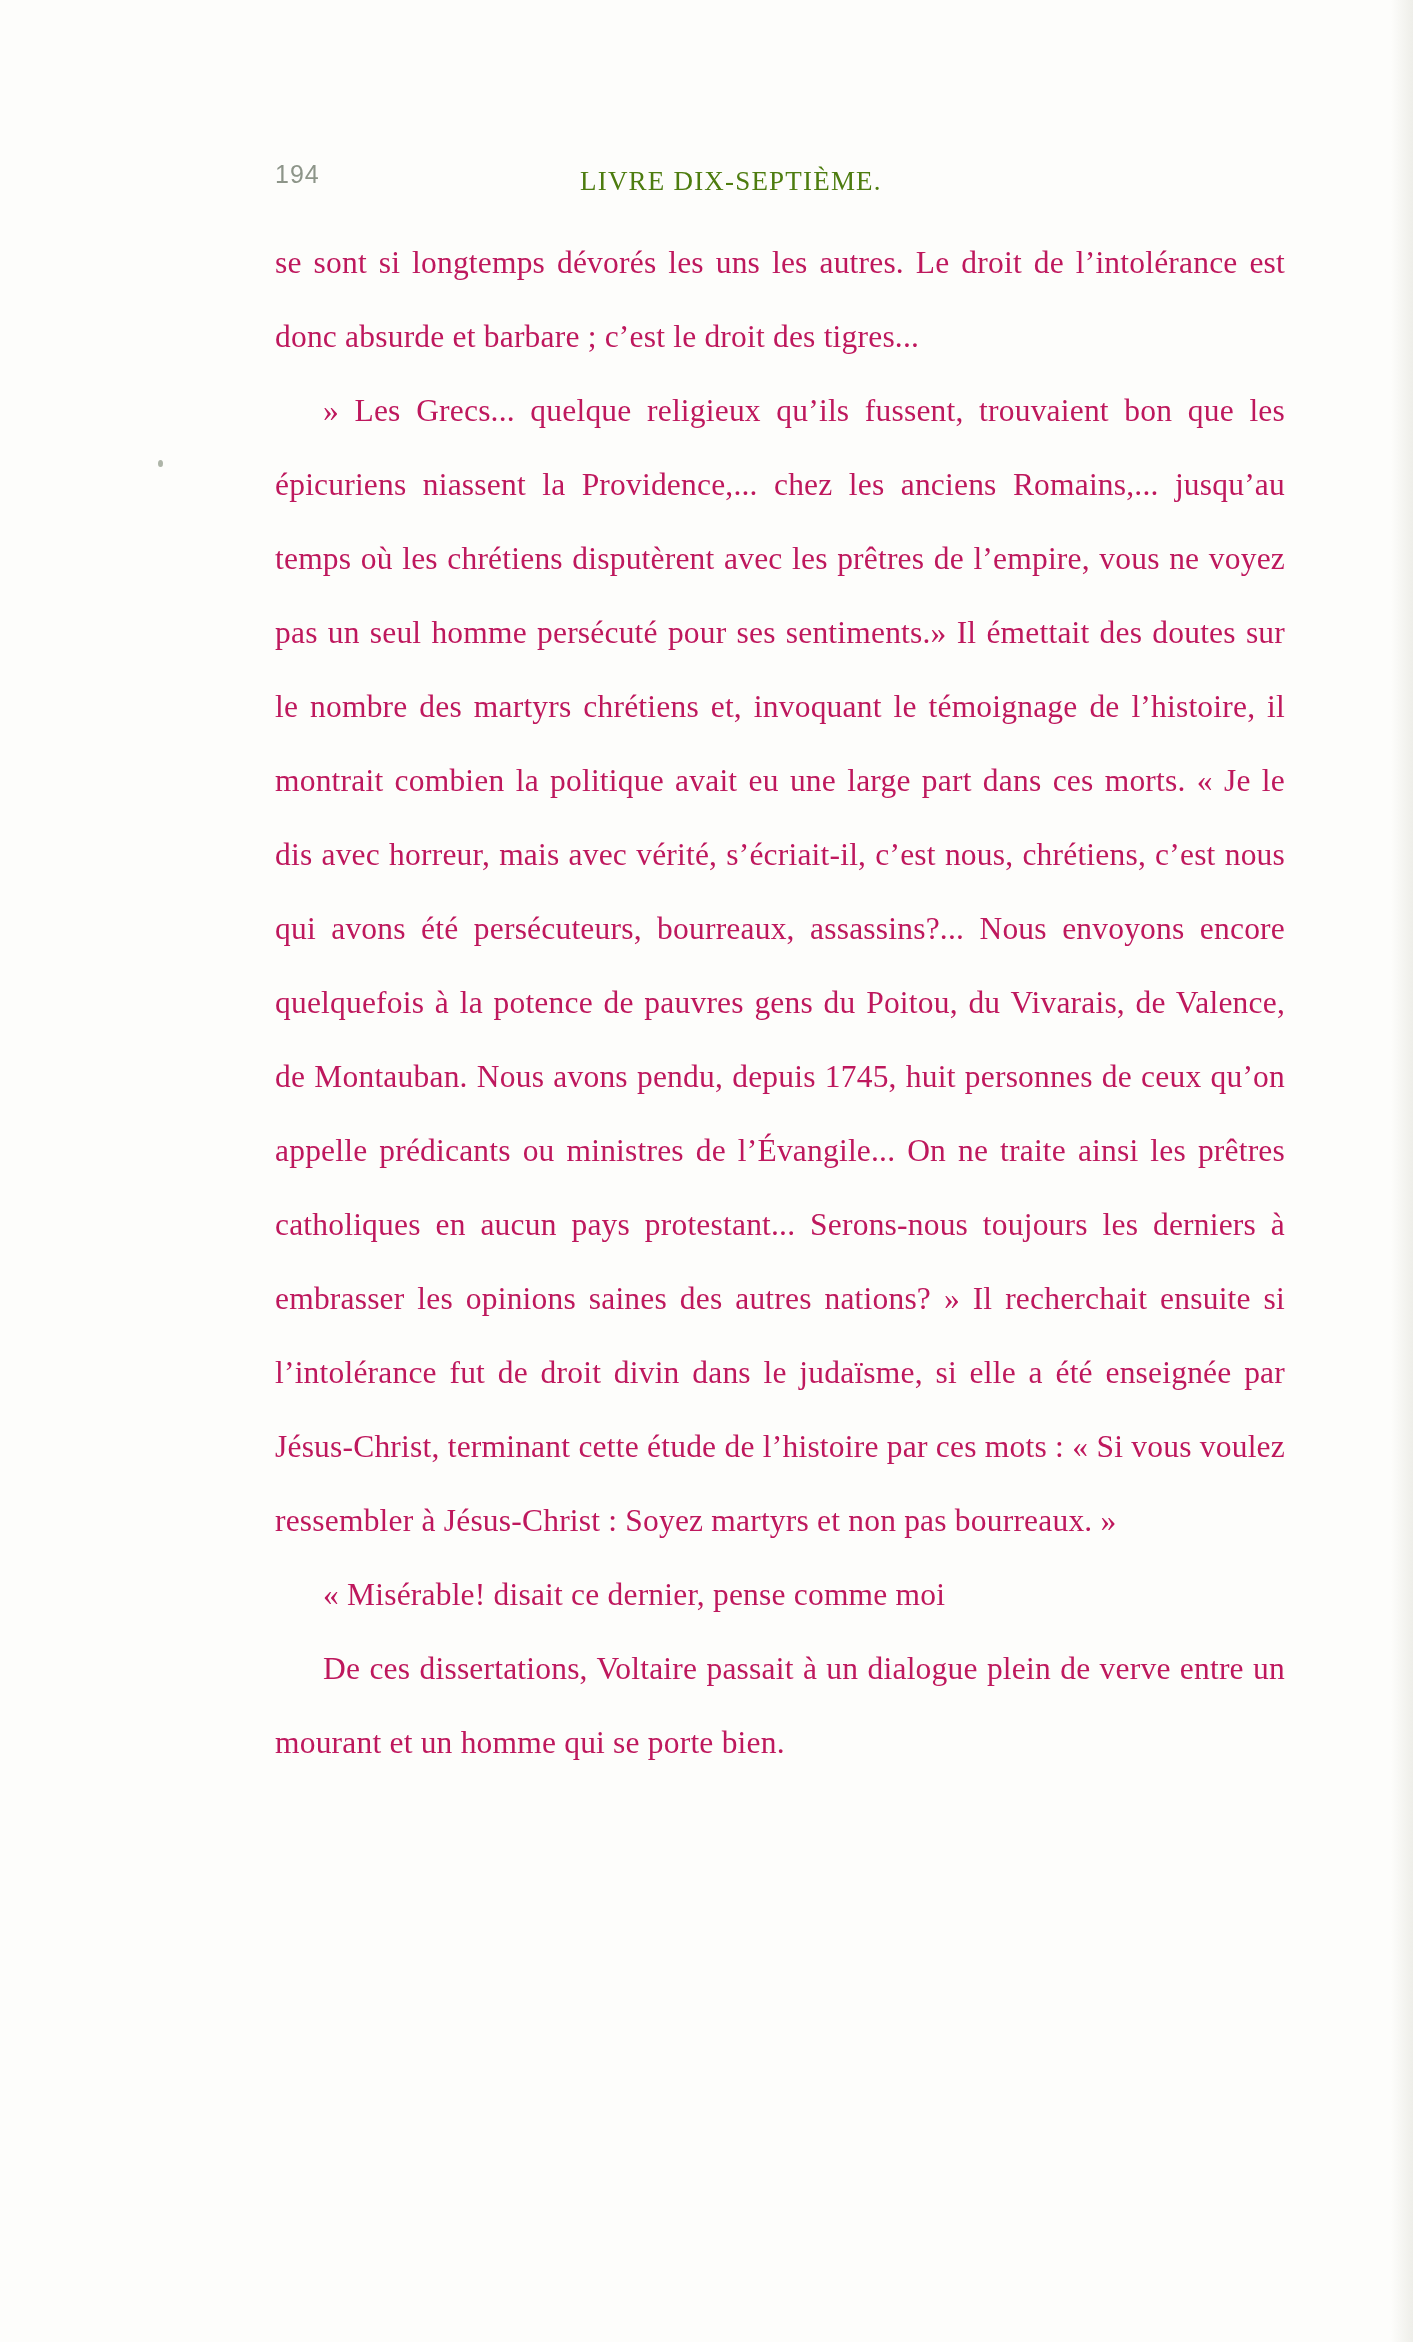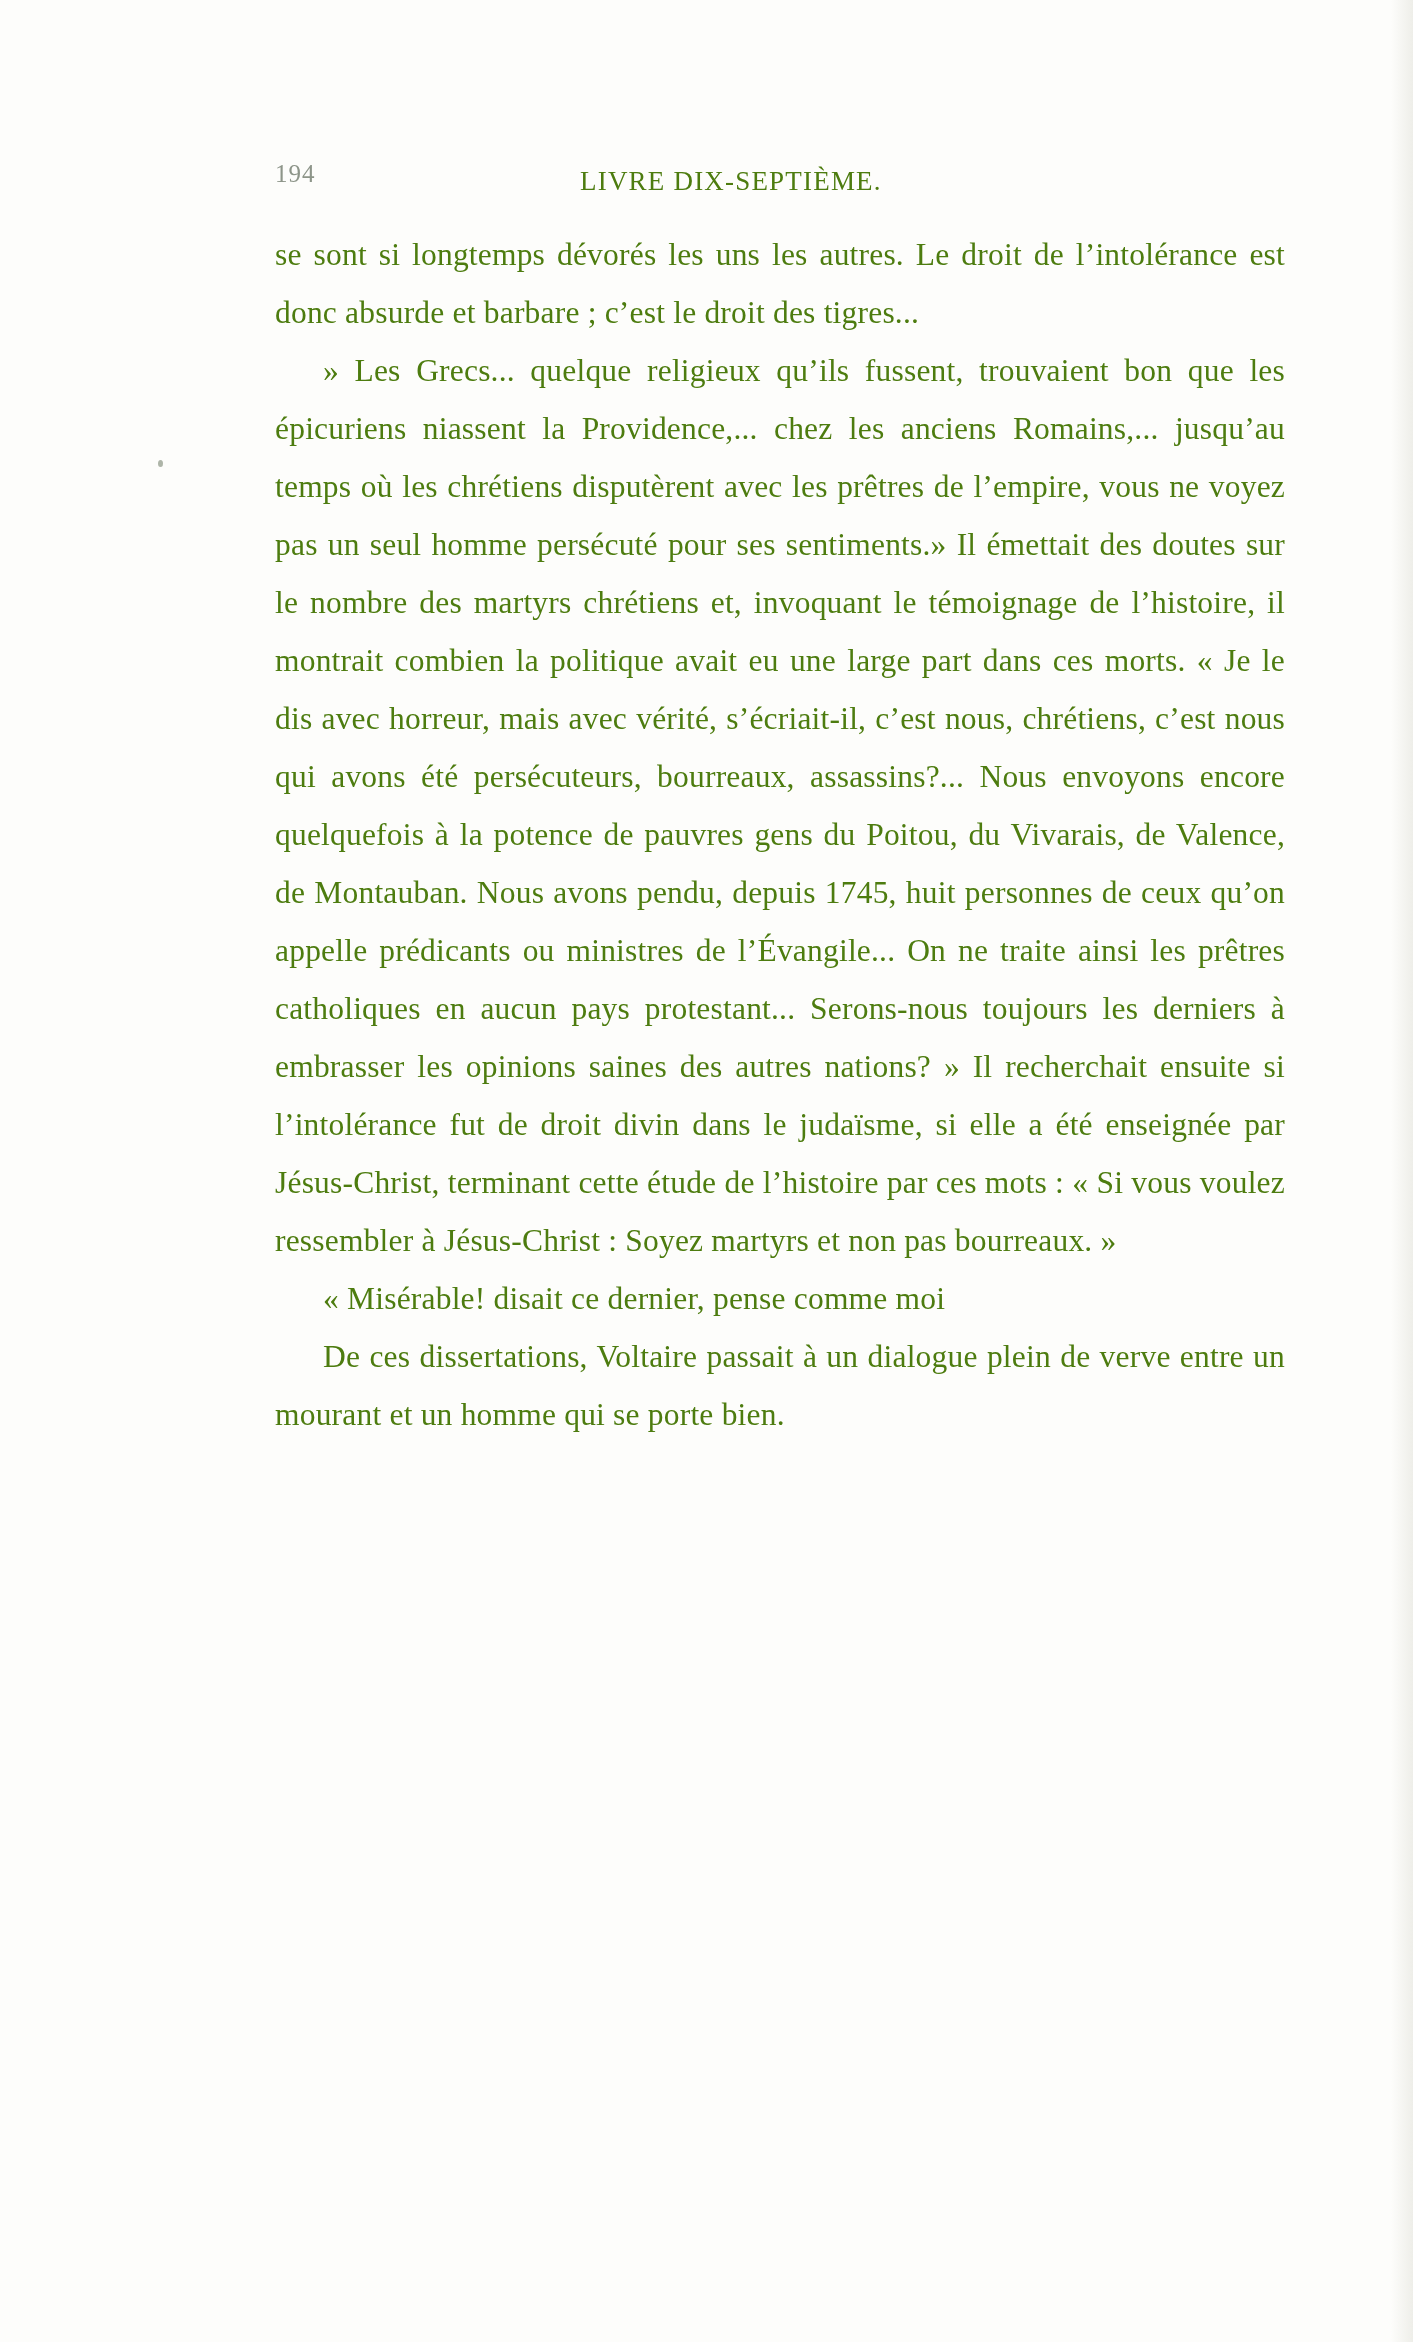--- a/index.html
+++ b/index.html
@@ -34,36 +34,36 @@
     height: 46px;
     margin-bottom: 30px;
   }
   .folio {
     position: absolute;
     left: 0;
     top: 10px;
     font-size: 25px;
     letter-spacing: 1px;
     color: #8d9589;
-    font-family: Liberation Serif, serif;
+    font-family: Liberation Sans, sans-serif;
   }
   .head-title {
     position: absolute;
     left: 305px;
     top: 16px;
     font-size: 27px;
     letter-spacing: 1.2px;
     color: #4d7c0f;
     font-family: "Liberation Serif", serif;
   }
   .body-text {
     font-size: 31.5px;
-    line-height: 58px;
+    line-height: 74px;
     text-align: justify;
-    color: #4d7c0f;
+    color: #be185d;
     letter-spacing: 0.2px;
   }
   .body-text p {
     margin: 0;
   }
   .indent {
     text-indent: 48px;
   }
   .speck {
     position: absolute;

